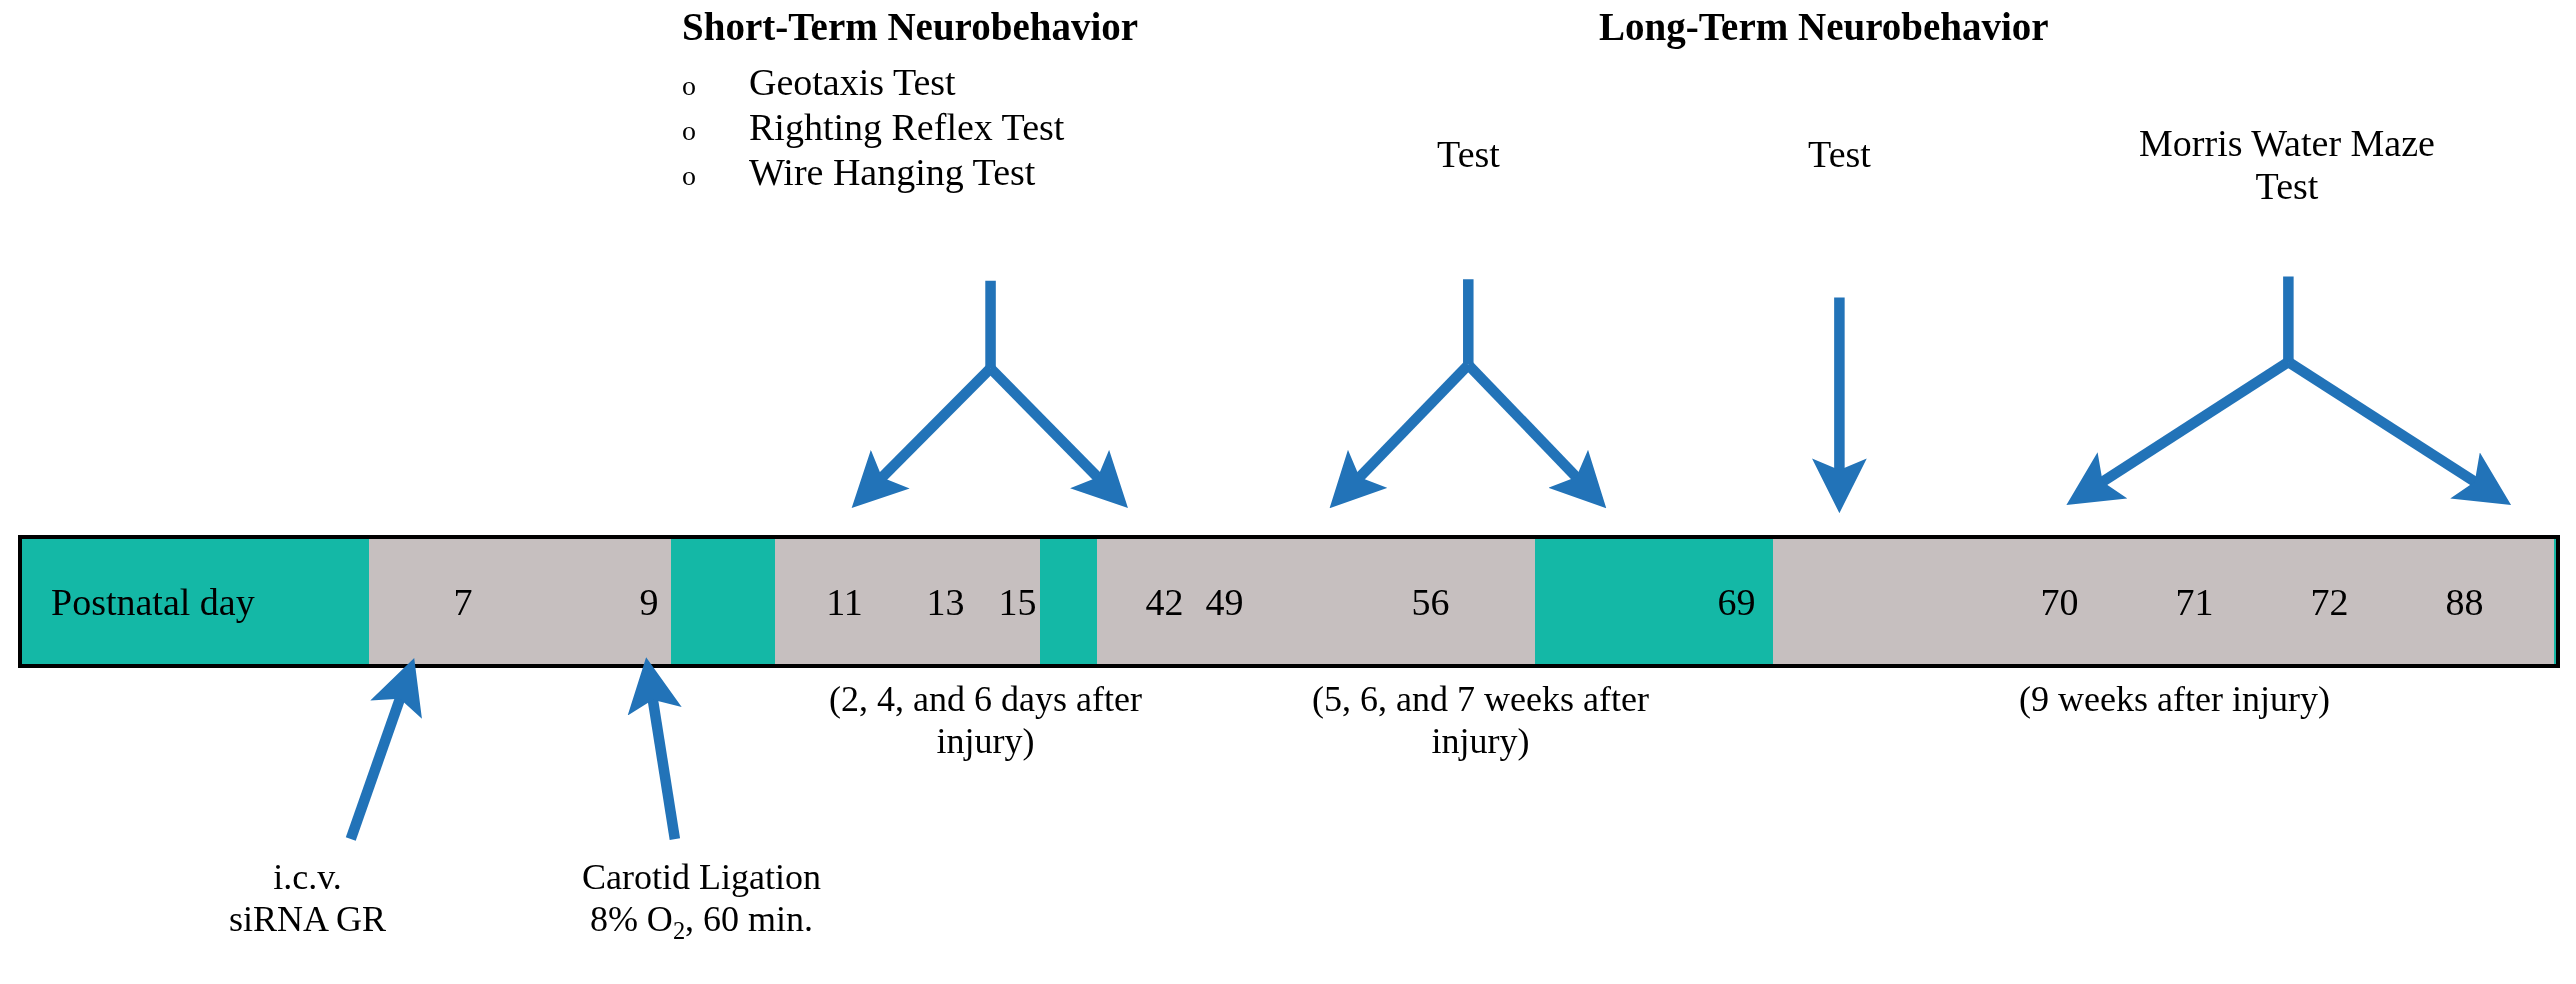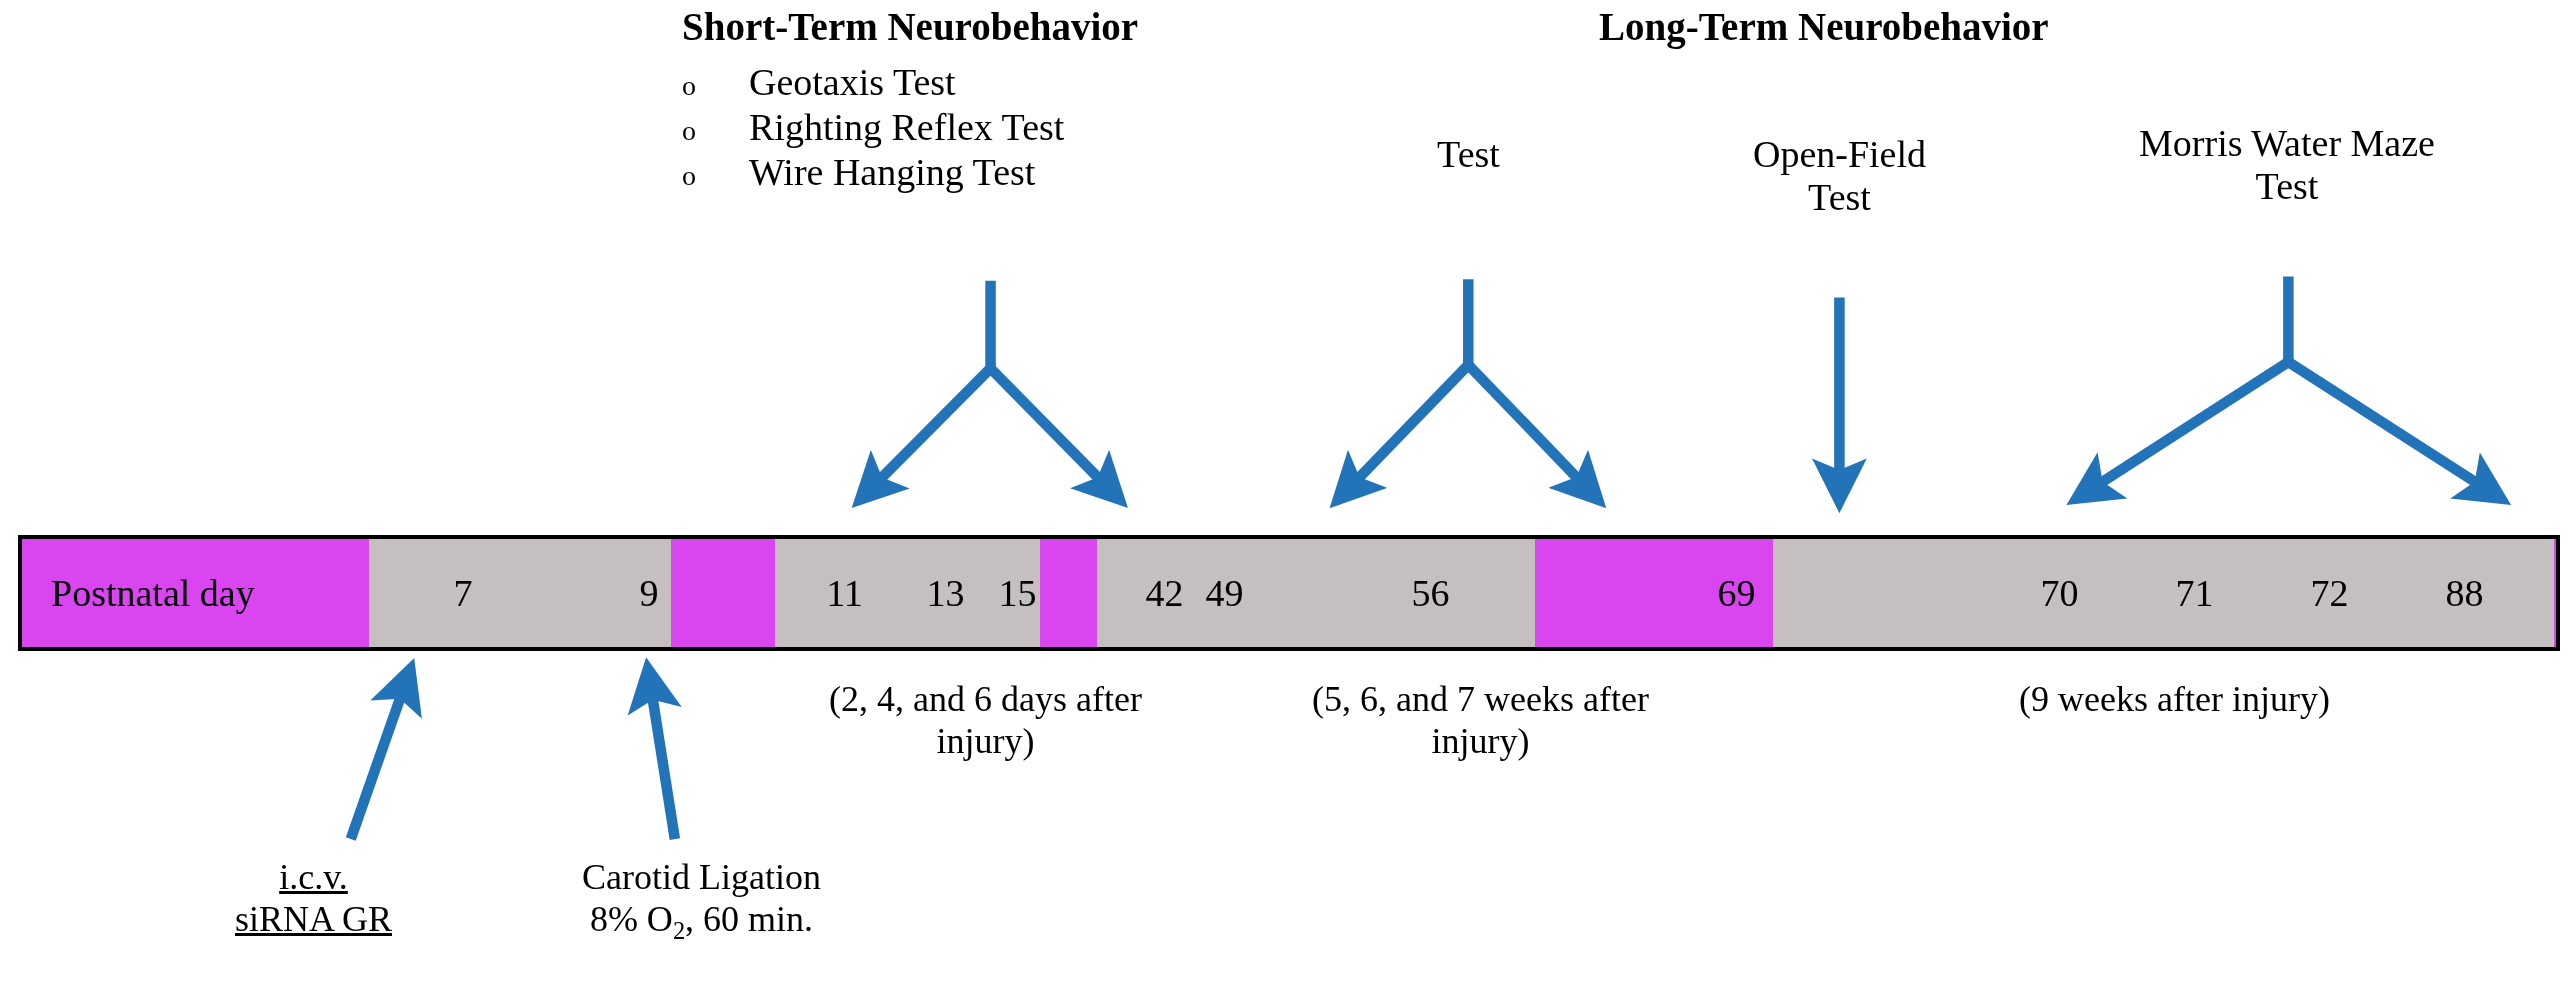--- a/index.html
+++ b/index.html
@@ -48,24 +48,24 @@
     flex: 0 0 auto;
   }
   .bullet-text { flex: 0 0 auto; }
 
   
   #timeline-bar {
     position: absolute;
     left: 17.5px;
     top: 535px;
     width: 2542px;
-    height: 116px;
+    height: 133px;
     border: 4.9px solid #000000;
     box-sizing: border-box;
-    background: #d946ef;
+    background: #14b8a6;
   }
   .seg {
     position: absolute;
     top: 0;
     bottom: 0;
     height: 100%;
   }
   .seg.gray { background: #C6BFBF; }
   .day-cell {
     position: absolute;
@@ -133,21 +133,20 @@
       <span class="bullet-mark">o</span>
       <span class="bullet-text">Wire Hanging Test</span>
     </div>
   </div>
 
   <div class="abs test-label" style="left:1328px; top:133px; width:281px;">
     <div>Test</div>
   </div>
 
   <div class="abs test-label" style="left:1685px; top:133px; width:309px;">
-    <div>Open-Field</div>
     <div>Test</div>
   </div>
 
   <div class="abs test-label" style="left:2052px; top:122px; width:470px;">
     <div>Morris Water Maze</div>
     <div>Test</div>
   </div>
 
   <div id="timeline-bar">
 
@@ -183,21 +182,21 @@
 
   <div class="abs caption" style="left:1256px; top:679px; width:449px;text-align:center;">
     <div>(5, 6, and 7 weeks after</div>
     <div>injury)</div>
   </div>
 
   <div class="abs caption" style="left:1964px; top:679px; width:421px;">
     <div>(9 weeks after injury)</div>
   </div>
 
-  <div class="abs annotation" style="left:138px; top:857px; width:351px;text-decoration:underline;">
+  <div class="abs annotation" style="left:132px; top:857px; width:351px;">
     <div>i.c.v.</div>
     <div>siRNA GR</div>
   </div>
 
   <div class="abs annotation" style="left:491px; top:857px; width:421px;">
     <div>Carotid Ligation</div>
     <div>
       <span>8% O</span><sub>2</sub><span>, 60 min.</span>
     </div>
   </div>

